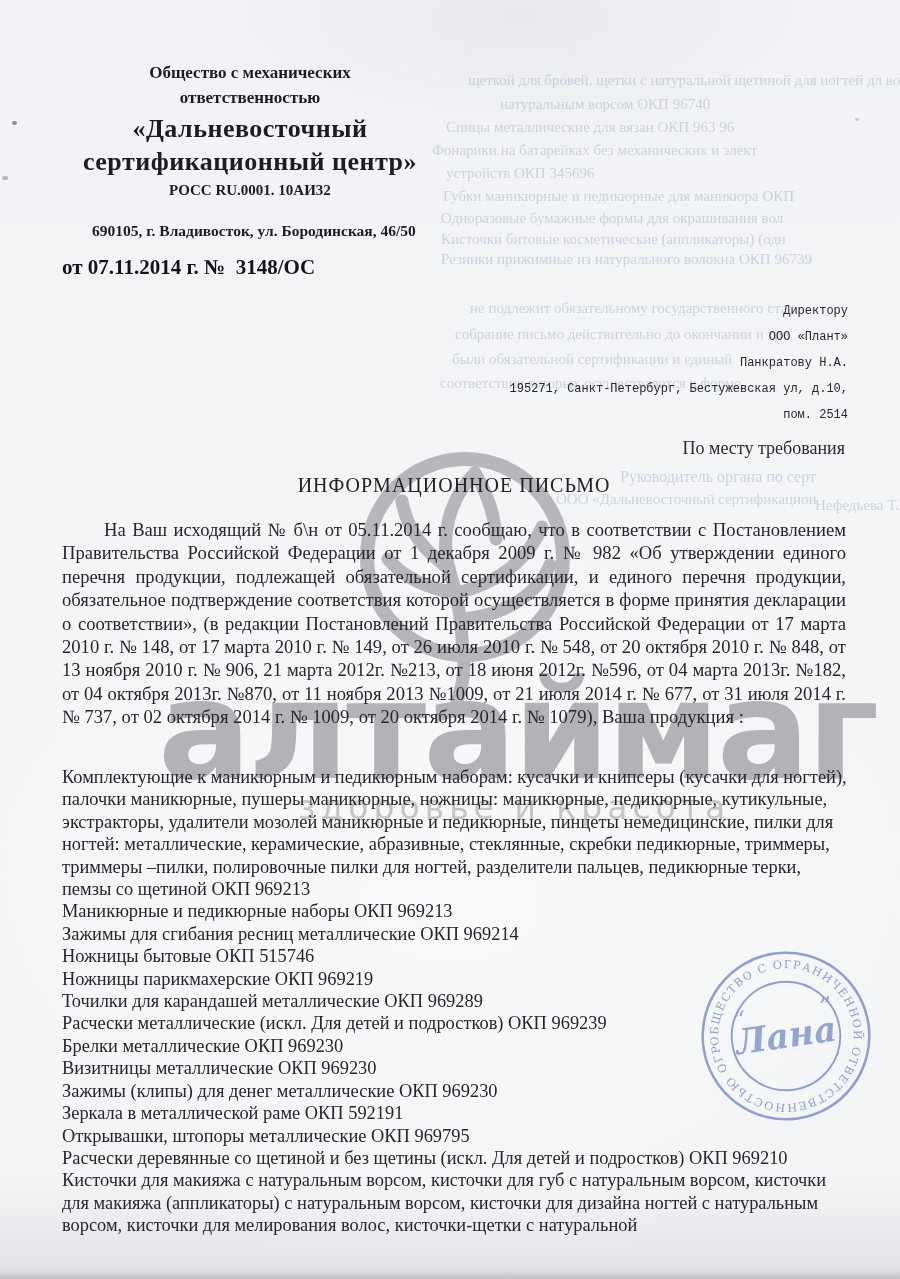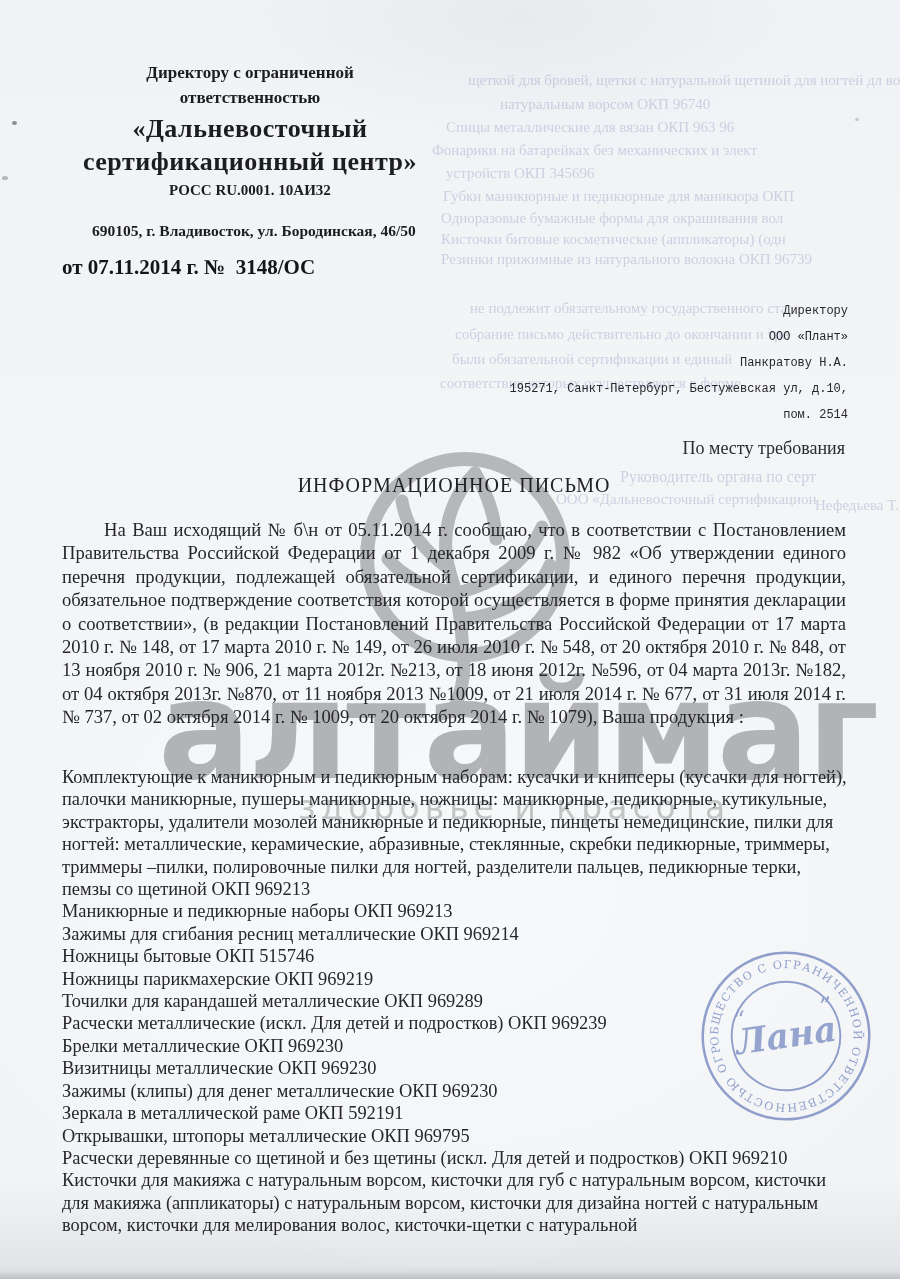--- a/index.html
+++ b/index.html
@@ -99,21 +99,21 @@
         <path d="M118,216 C121,236 116,256 109,272"></path>
       </g>
     </svg>
     <div class="wm-brand">алтаймаг</div>
     <div class="wm-tagline">здоровье и красота</div>
   </div>
 
   <div class="content-layer">
 
     <div class="lh lh-org">
-      <div>Директору с ограниченной</div>
+      <div>Общество с механических</div>
       <div>ответственностью</div>
     </div>
 
     <div class="lh lh-name">
       <div>«Дальневосточный</div>
       <div>сертификационный центр»</div>
     </div>
 
     <div class="lh lh-body">
       <div>РОСС RU.0001. 10АИ32</div>

